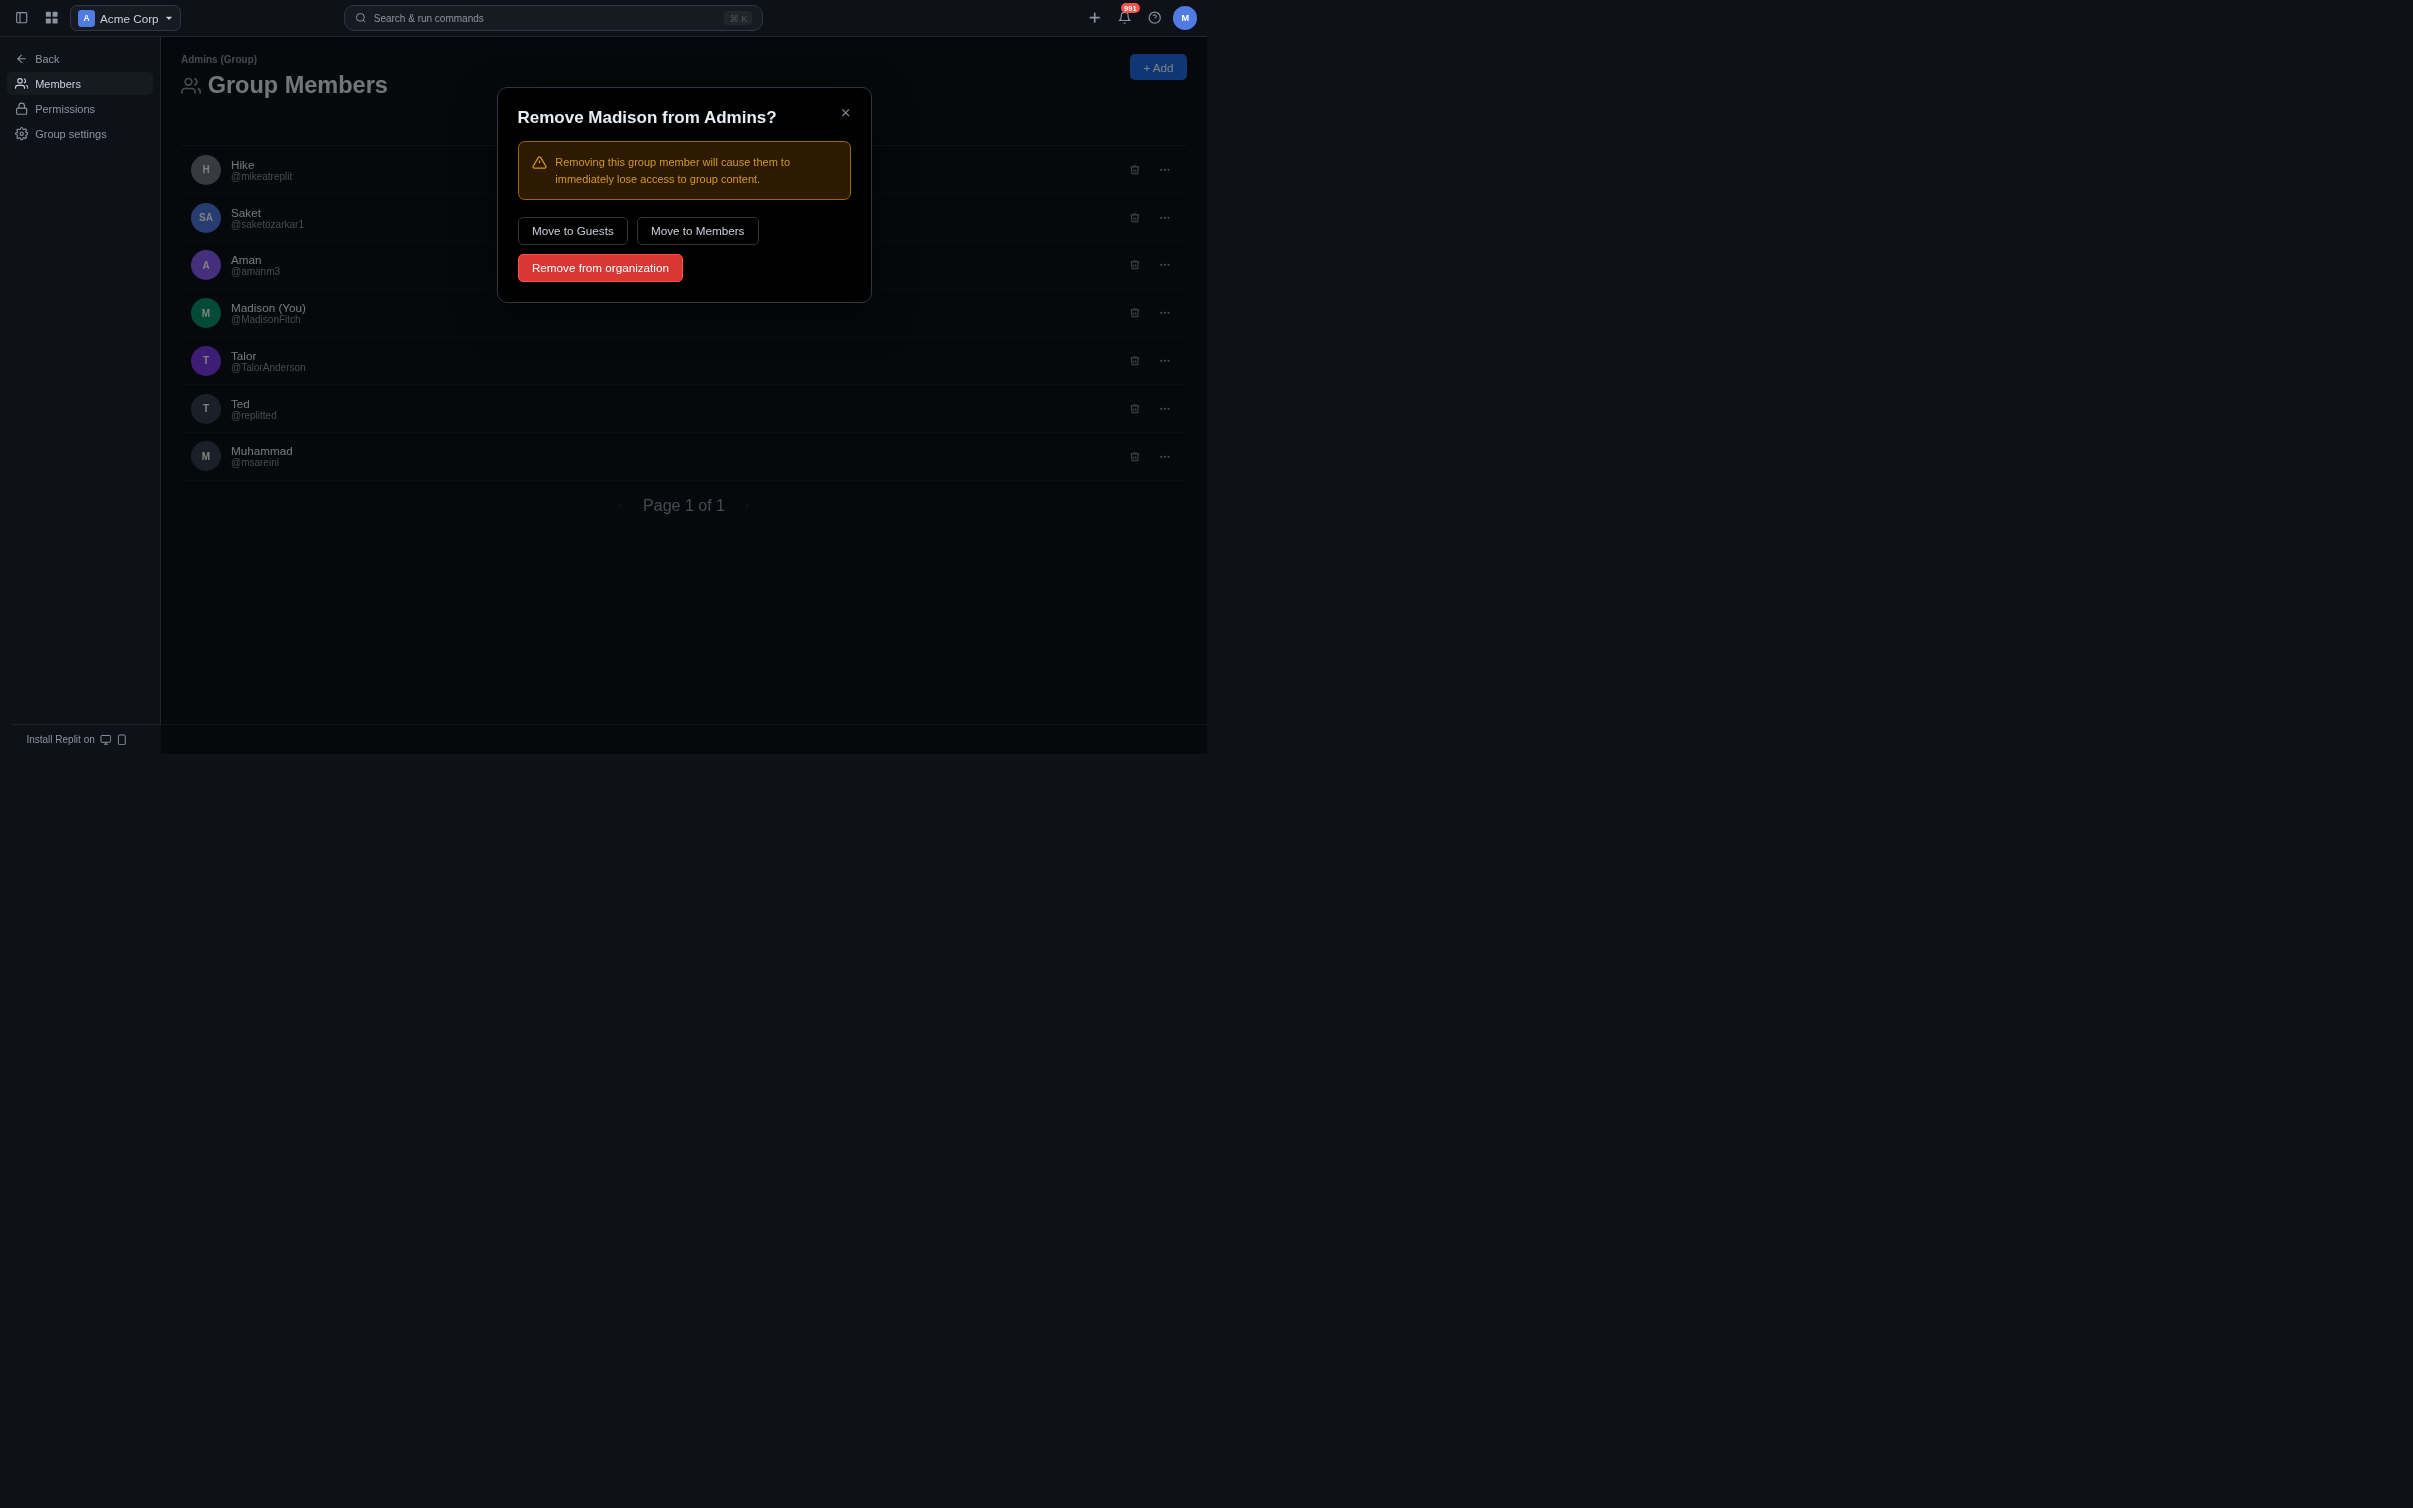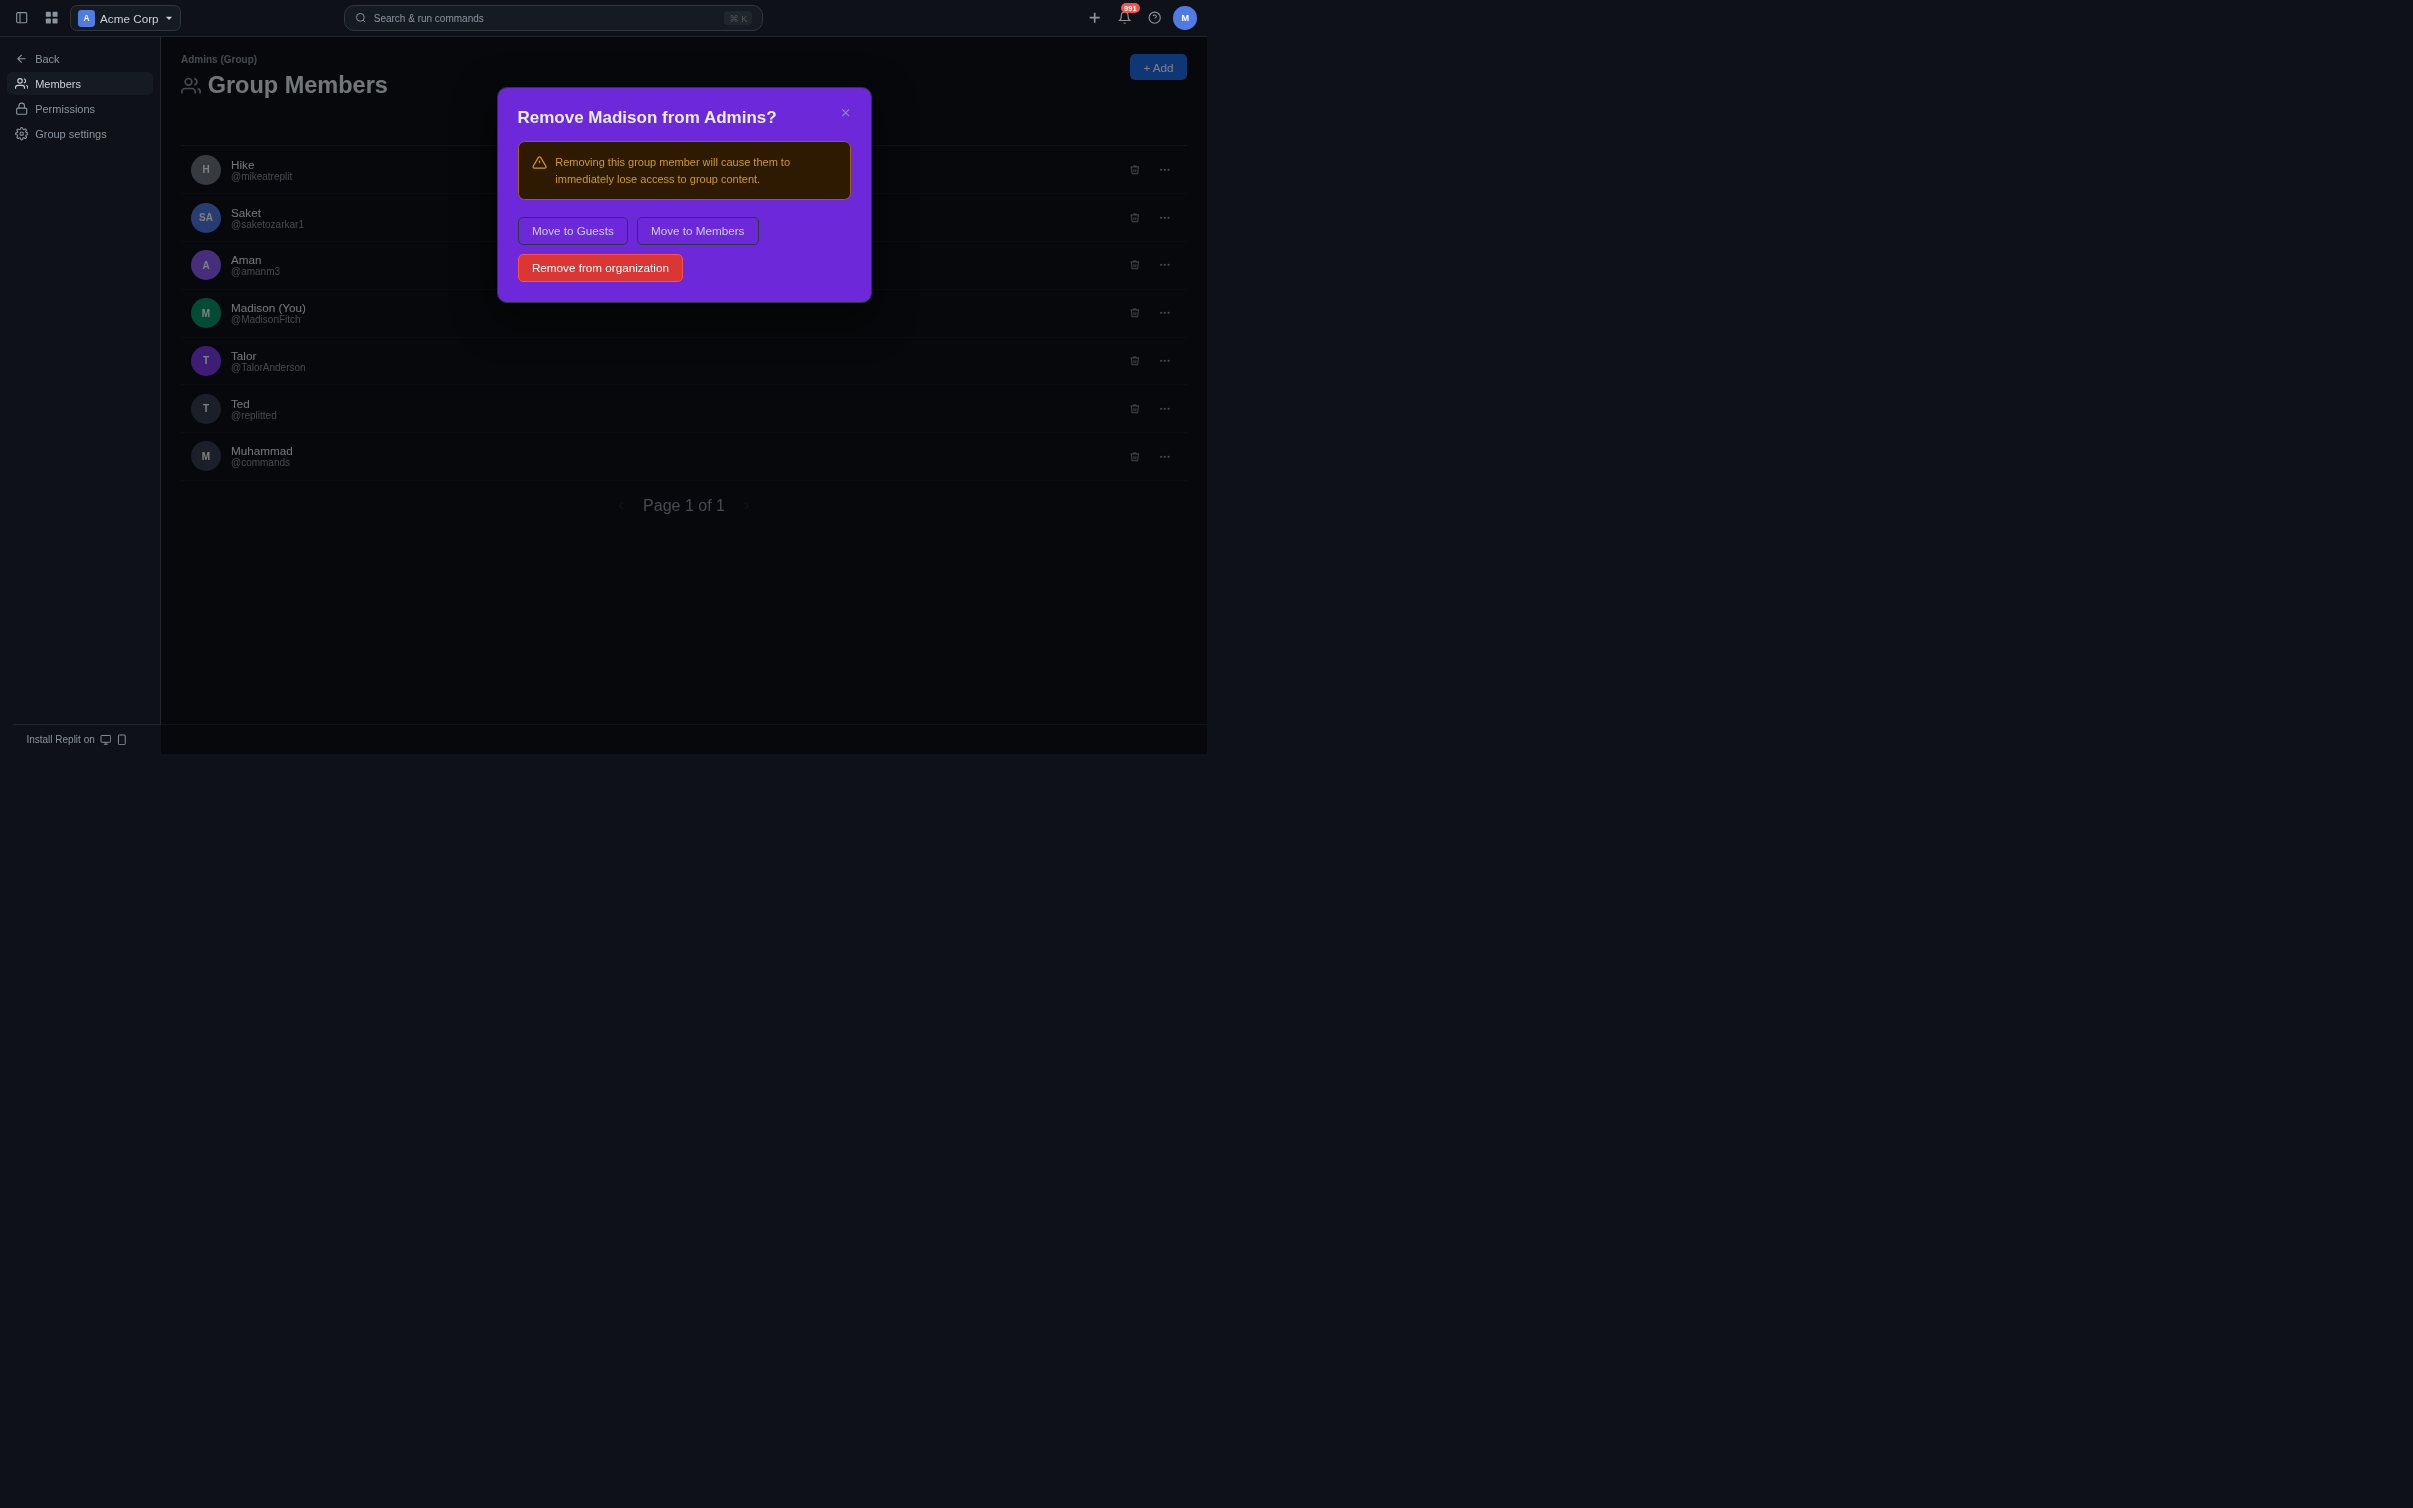--- a/index.html
+++ b/index.html
@@ -244,21 +244,21 @@
       position: absolute;
       inset: 0;
       background: rgba(0,0,0,0.5);
       z-index: 100;
       display: flex;
       align-items: flex-start;
       justify-content: center;
       padding-top: 50px;
     }
     .modal {
-      background: #6d28d9;
+      background: #000000;
       border: 0.8px solid #30363d;
       border-radius: 10px;
       width: 375px;
       padding: 20px;
       position: relative;
       box-shadow: 0 13.4px 40px rgba(0,0,0,0.6);
     }
     .modal-title {
       font-size: 17px;
       font-weight: 600;
@@ -585,21 +585,21 @@
                 <circle cx="8" cy="8" r="1.5"></circle>
                 <circle cx="13" cy="8" r="1.5"></circle>
         </svg>
       </div>
     </div>
   </div>
         <div class="table-row">
     <div class="member-avatar" style="background:#374151;">M</div>
     <div class="member-info">
       <div class="member-name">Muhammad</div>
-      <div class="member-handle">@commands</div>
+      <div class="member-handle">@msareini</div>
     </div>
     <div class="row-actions">
       <div class="action-icon">
         <svg width="11.7" height="11.7" fill="none" stroke="currentColor" stroke-width="2" viewBox="0 0 24 24">
           <polyline points="3,6 5,6 21,6"></polyline>
                 <path d="M19,6l-1,14H6L5,6M10,11v6M14,11v6M9,6V4h6v2"></path>
         </svg>
       </div>
       <div class="action-icon">
         <svg width="11.7" height="11.7" fill="currentColor" viewBox="0 0 16 16">

